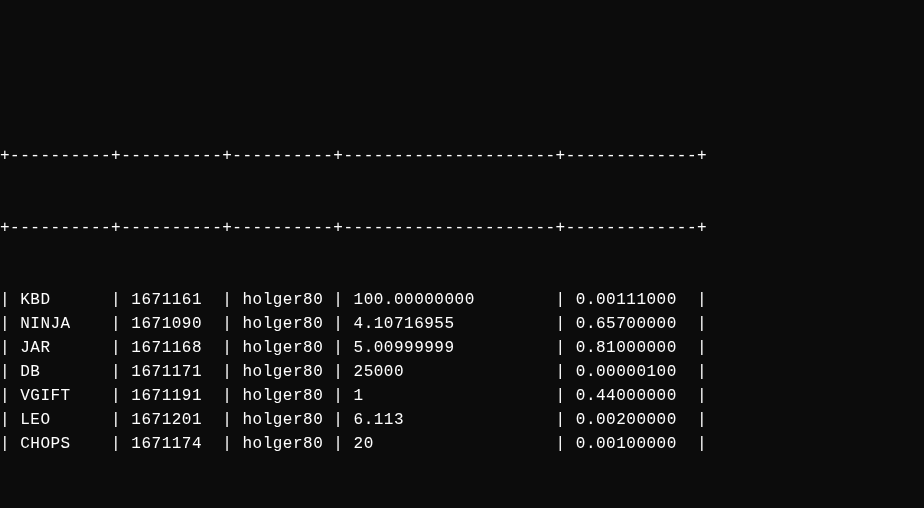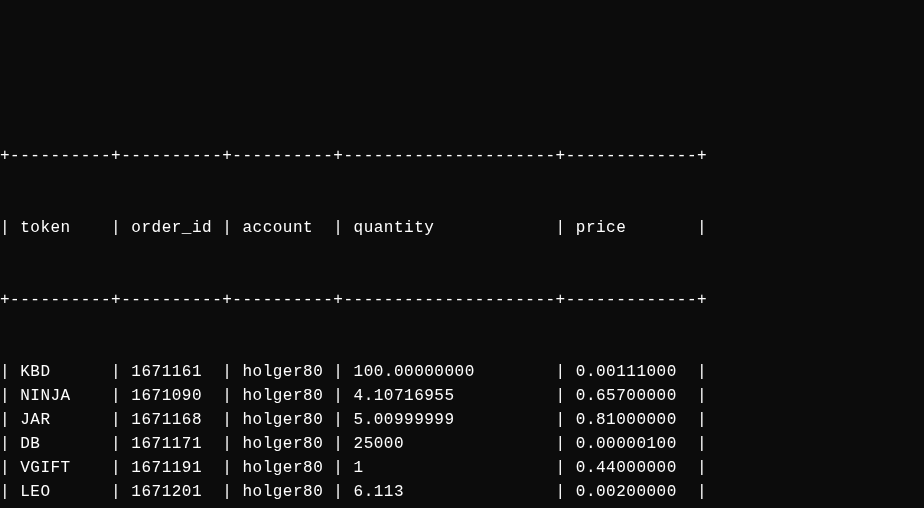--- a/index.html
+++ b/index.html
@@ -24,19 +24,18 @@
       white-space: pre;
     }
   </style>
 </head>
 <body>
 
 
 
 <div class="terminal">
   <div class="row" id="border-top">+----------+----------+----------+---------------------+-------------+</div>
-  <div class="row" id="header-row">| token    | order_id | account  | quantity            | price       |</div>
   <div class="row" id="border-mid">+----------+----------+----------+---------------------+-------------+</div>
   <div id="data-rows"><div class="row">| KBD      | 1671161  | holger80 | 100.00000000        | 0.00111000  |</div><div class="row">| NINJA    | 1671090  | holger80 | 4.10716955          | 0.65700000  |</div><div class="row">| JAR      | 1671168  | holger80 | 5.00999999          | 0.81000000  |</div><div class="row">| DB       | 1671171  | holger80 | 25000               | 0.00000100  |</div><div class="row">| VGIFT    | 1671191  | holger80 | 1                   | 0.44000000  |</div><div class="row">| LEO      | 1671201  | holger80 | 6.113               | 0.00200000  |</div><div class="row">| CHOPS    | 1671174  | holger80 | 20                  | 0.00100000  |</div></div>
 </div>
 
 
 
 
 </body></html>

